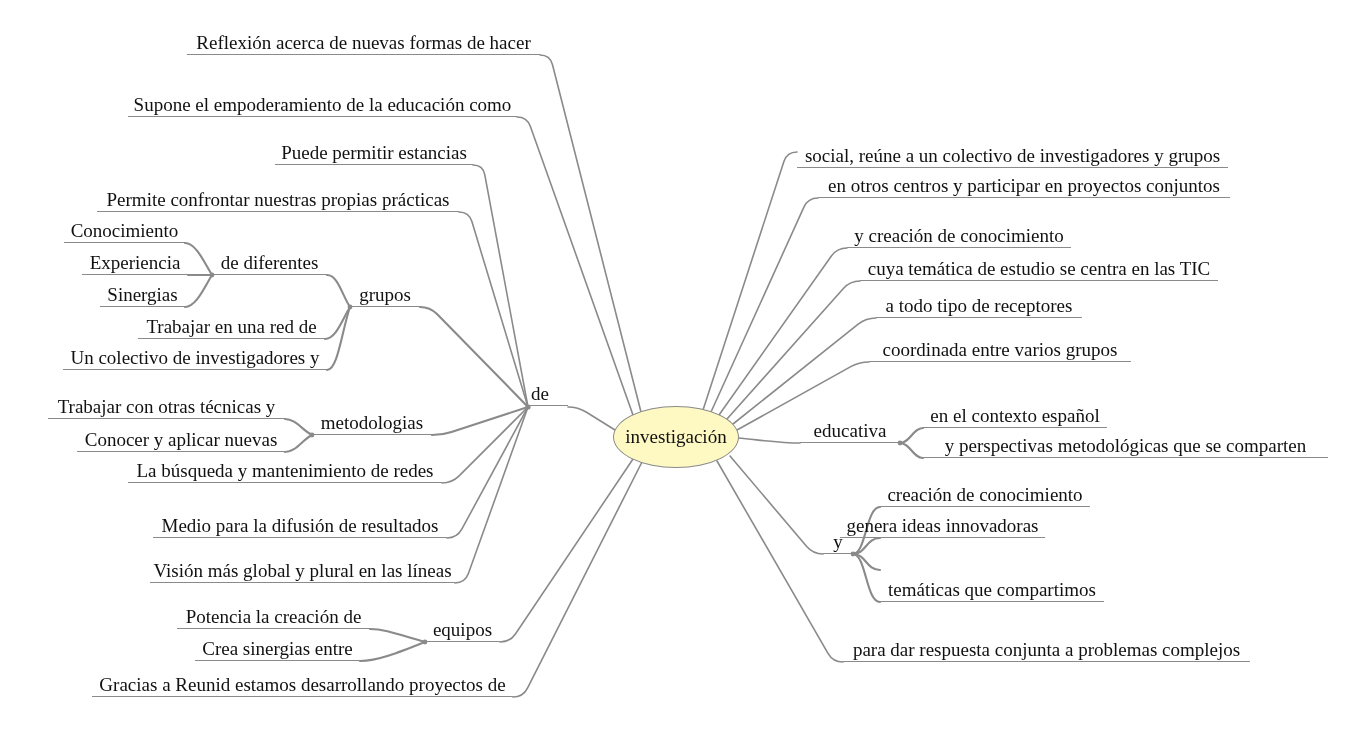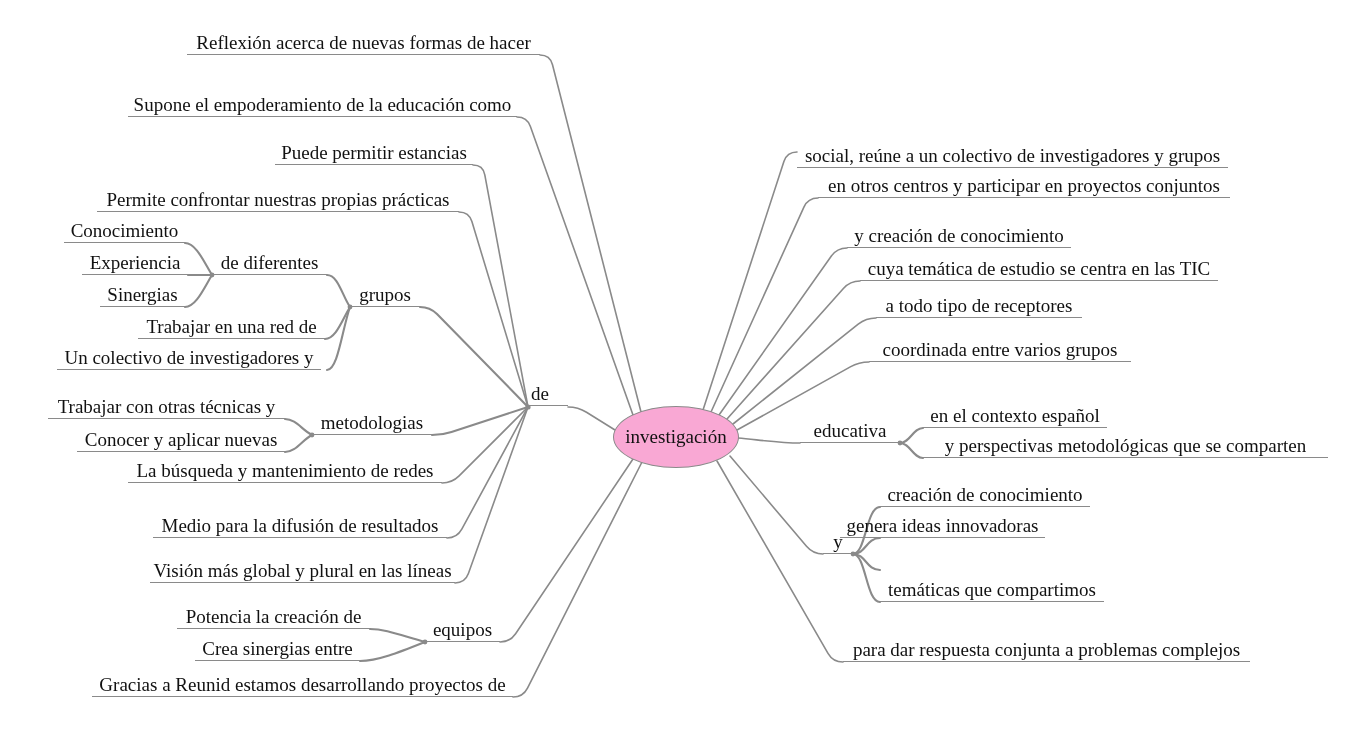--- a/index.html
+++ b/index.html
@@ -32,21 +32,21 @@
       line-height: 22px;
     }
     .node.start { justify-content: flex-start; padding-left: 3px; box-sizing: border-box; }
     .center-topic {
       position: absolute;
       left: 613px; top: 406px;
       width: 126px; height: 62px;
       box-sizing: border-box;
       border: 1.5px solid #8a8a8a;
       border-radius: 50%;
-      background: #f9a8d4;
+      background: #fef9c3;
       display: flex; align-items: center; justify-content: center;
       font-size: 19px;
       white-space: nowrap;
     }
   </style>
 </head>
 <body>
 
 <div id="canvas">
 
@@ -139,21 +139,21 @@
   </div>
   <div class="node" style="left:82px;top:252px;width:106px;">
     <span>Experiencia</span>
   </div>
   <div class="node" style="left:100px;top:284px;width:85px;">
     <span>Sinergias</span>
   </div>
   <div class="node" style="left:138px;top:316px;width:187px;">
     <span>Trabajar en una red de</span>
   </div>
-  <div class="node" style="left:57px;top:347px;width:264px;">
+  <div class="node" style="left:63px;top:347px;width:264px;">
     <span>Un colectivo de investigadores y</span>
   </div>
 
   <div class="node" style="left:312px;top:412px;width:120px;">
     <span>metodologias</span>
   </div>
   <div class="node" style="left:48px;top:396px;width:237px;">
     <span>Trabajar con otras técnicas y</span>
   </div>
   <div class="node" style="left:77px;top:429px;width:208px;">

